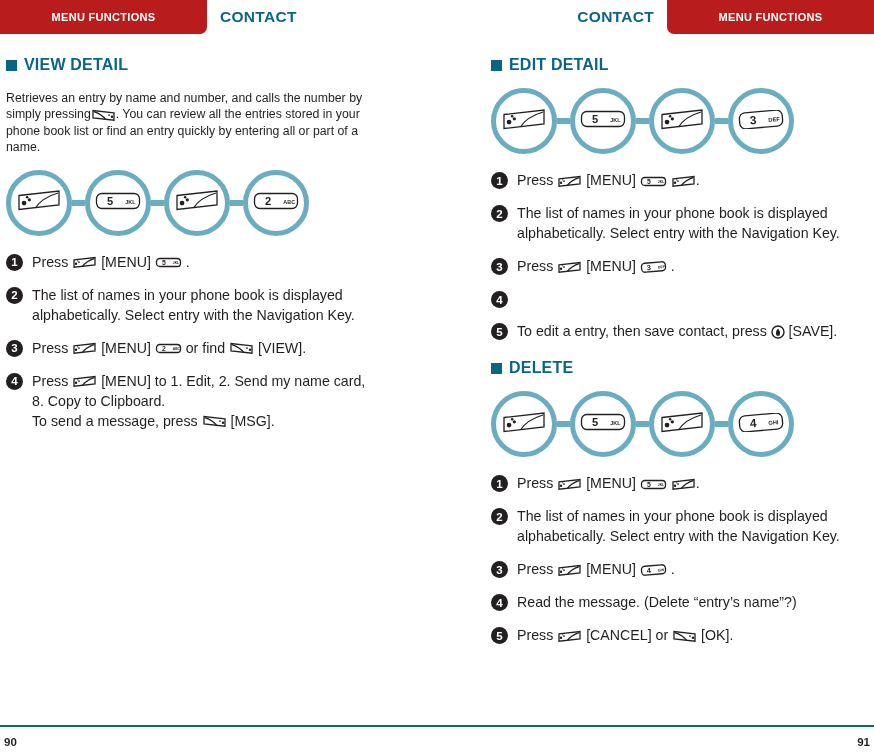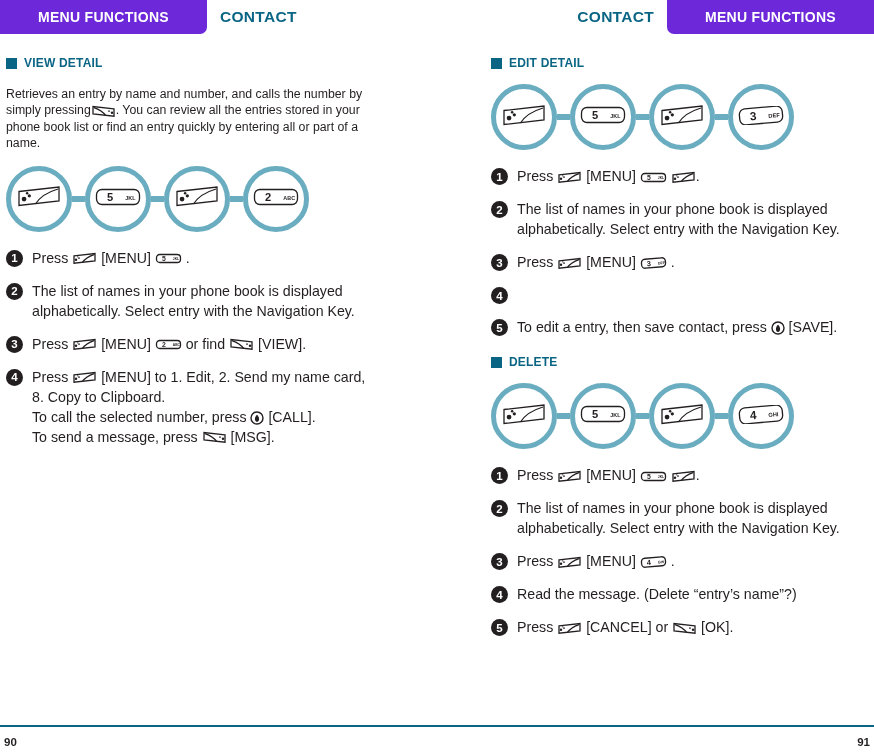--- a/index.html
+++ b/index.html
@@ -9,45 +9,45 @@
     font-family: "Liberation Sans", sans-serif;
     color: #231f20;
     overflow: hidden;
   }
   .page { position: relative; width: 874px; height: 754px; }
 
   
   .header { position: absolute; top: 0; left: 0; width: 874px; height: 34px; }
   .tab-pill {
     position: absolute; top: 0; height: 34px;
-    background: #6d28d9;
+    background: #b91c1c;
     border-radius: 0 0 7px 7px;
     display: flex; align-items: center; justify-content: center;
-    color: #ffffff; font-weight: bold; font-size: 14px;
+    color: #ffffff; font-weight: bold; font-size: 11px;
     letter-spacing: .3px; padding: 0 10px;
   }
   .tab-pill.left  { left: 0; width: 207px; border-radius: 0 0 7px 0; }
   .tab-pill.right { right: 0; width: 207px; border-radius: 0 0 0 7px; }
   .tab-plain {
     position: absolute; top: 0; height: 34px;
     display: flex; align-items: center;
     color: #0a6585; font-weight: bold; font-size: 15.5px; letter-spacing: .3px;
   }
   .tab-plain.l { left: 220px; }
   .tab-plain.r { right: 220px; }
 
   
   .col { position: absolute; top: 56px; width: 395px; }
   .col.left  { left: 6px; }
   .col.right { left: 491px; }
 
   
   .sec-head {
     display: flex; align-items: center; gap: 7px;
-    color: #0a6585; font-weight: bold; font-size: 12px;
+    color: #0a6585; font-weight: bold; font-size: 16px;
     letter-spacing: .2px;
   }
   .sec-bullet { width: 11px; height: 11px; background: #0a6585; flex: none; }
 
   .intro {
     font-size: 12.3px; line-height: 16.4px; color: #231f20;
     margin-top: 16px; width: 365px;
   }
 
   
@@ -234,24 +234,20 @@
                     <path d="M2 3.9 L23 1.56 L23 8.84 L2 11.18 Z"></path>
                     <path d="M10.5 10.4 C13 6.76, 17.5 4.16, 22 2.6"></path>
                   </g>
                   <g fill="#231f20">
                     <circle cx="4" cy="7.8" r="1.235"></circle>
                     <circle cx="7.000000000000001" cy="6.109999999999999" r="0.845"></circle>
                     <circle cx="5.75" cy="4.81" r="0.65"></circle>
                   </g>
                 </svg></span><span class="t"> [MENU] to 1. Edit, 2. Send my name card,</span></span>
             <span class="step-line"><span class="t">8. Copy to Clipboard.</span></span>
-            <span class="step-line"><span class="t">To call the selected number, press </span><span class="kicon"><svg width="14" height="14" viewBox="0 0 14 14">
-                  <circle cx="7" cy="7" r="6" fill="#fff" stroke="#231f20" stroke-width="1.4"></circle>
-                  <path d="M7 3.64 C10.08 6.44, 9.520000000000001 10.64, 7 10.92 C4.48 10.64, 3.9200000000000004 6.44, 7 3.64 Z" fill="#231f20"></path>
-                </svg></span><span class="t"> [CALL].</span></span>
             <span class="step-line"><span class="t">To send a message, press </span><span class="kicon"><svg width="25" height="13" viewBox="0 0 25 13">
                   <g transform="translate(25,0) scale(-1,1)">
                     <g fill="none" stroke="#231f20" stroke-width="1.3">
                       <path d="M2 3.9 L23 1.56 L23 8.84 L2 11.18 Z"></path>
                       <path d="M10.5 10.4 C13 6.76, 17.5 4.16, 22 2.6"></path>
                     </g>
                     <g fill="#231f20">
                       <circle cx="4" cy="7.8" r="1.235"></circle>
                       <circle cx="7.000000000000001" cy="6.109999999999999" r="0.845"></circle>
                     </g>

